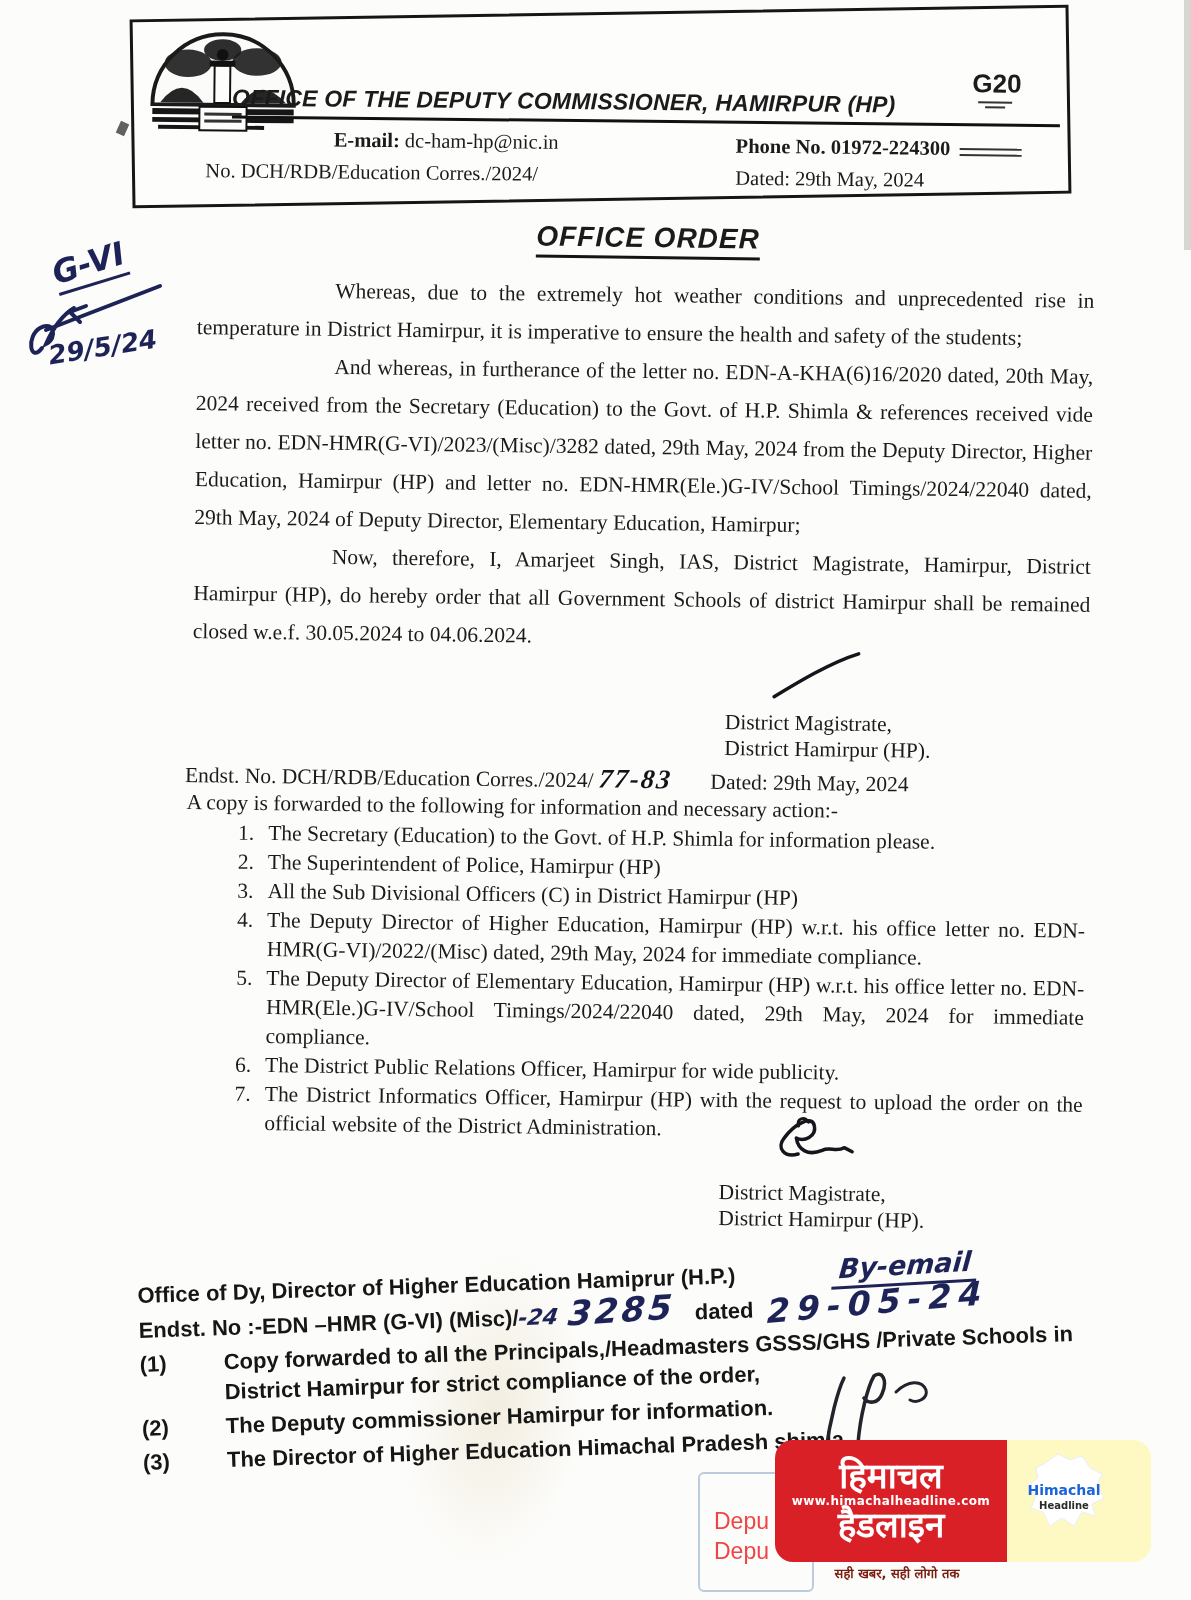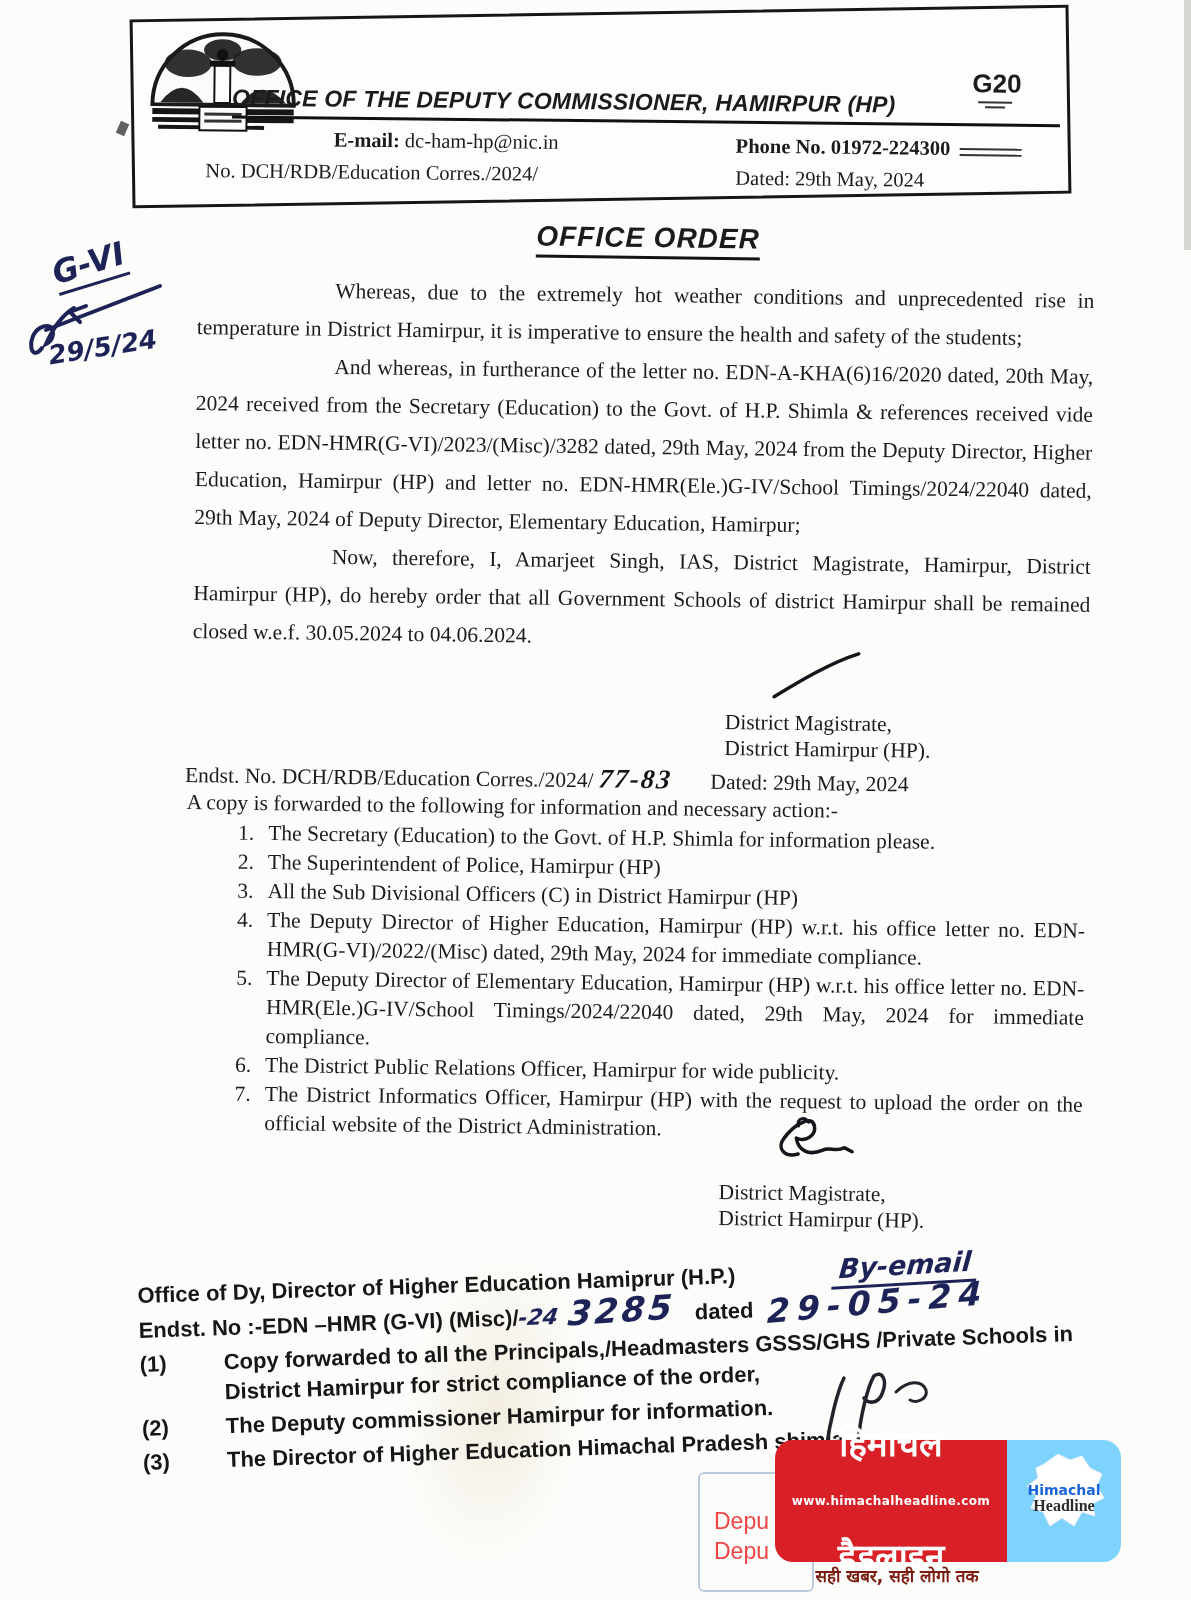--- a/index.html
+++ b/index.html
@@ -74,31 +74,31 @@
   
   .stamp-frag{position:absolute;left:698px;top:1472px;width:112px;height:116px;
     border:2px solid rgba(110,145,185,.45);border-radius:6px;z-index:2;
     font-family:"Liberation Sans","DejaVu Sans",sans-serif;font-size:23px;color:#ef4444;}
   .stamp-l1{position:absolute;left:14px;top:34px;}
   .stamp-l2{position:absolute;left:14px;top:64px;}
   .sig3{position:absolute;left:818px;top:1372px;z-index:3;}
   .wm-logo{position:absolute;left:775px;top:1440px;display:flex;z-index:5;}
   .wm-red{width:232px;height:122px;background:#d92027;border-radius:18px 0 0 18px;
     display:flex;flex-direction:column;align-items:center;justify-content:center;color:#fff;
-    font-family:"DejaVu Sans","Liberation Sans",sans-serif;font-weight:bold;gap:32px;}
+    font-family:"DejaVu Sans","Liberation Sans",sans-serif;font-weight:bold;}
   .wm-hindi{font-size:35px;line-height:37px;}
   .wm-site{font-size:12px;font-weight:bold;letter-spacing:.4px;line-height:12px;}
-  .wm-blue{width:114px;height:122px;background:#7dd3fc;border-radius:0 18px 18px 0;position:relative;}
+  .wm-blue{width:114px;height:122px;background:#fef9c3;border-radius:0 18px 18px 0;position:relative;padding-left:30px;}
   .wm-map{position:absolute;left:7px;top:8px;}
   .wm-map-txt{position:absolute;left:0;top:42px;width:114px;text-align:center;
     font-family:"DejaVu Sans","Liberation Sans",sans-serif;font-weight:bold;}
   .wm-map-l1{font-size:14px;color:#1a63d9;line-height:16px;}
-  .wm-map-l2{font-size:16px;color:#2b2b2b;line-height:15px;font-family:Liberation Serif, serif;}
+  .wm-map-l2{font-size:10px;color:#2b2b2b;line-height:15px;}
   .wm-tagline{position:absolute;left:783px;top:1564px;width:228px;text-align:center;z-index:5;
-    font-family:"DejaVu Sans","Liberation Sans",sans-serif;font-weight:bold;font-size:17px;color:#7a1c10;}
+    font-family:"DejaVu Sans","Liberation Sans",sans-serif;font-weight:bold;font-size:13px;color:#7a1c10;}
 
   
   .smudge{position:absolute;left:405px;top:1255px;width:180px;height:310px;
     background:radial-gradient(ellipse at center,rgba(205,178,118,.20),rgba(205,178,118,0) 70%);transform:rotate(8deg);}
   .edge-strip{position:absolute;right:0;top:0;width:7px;height:250px;background:#b6b6b0;opacity:.55;}
   .corner-mark{position:absolute;left:118px;top:122px;width:9px;height:13px;background:#3a3a3a;transform:rotate(24deg);opacity:.8;}
 </style>
 </head>
 <body>
 

